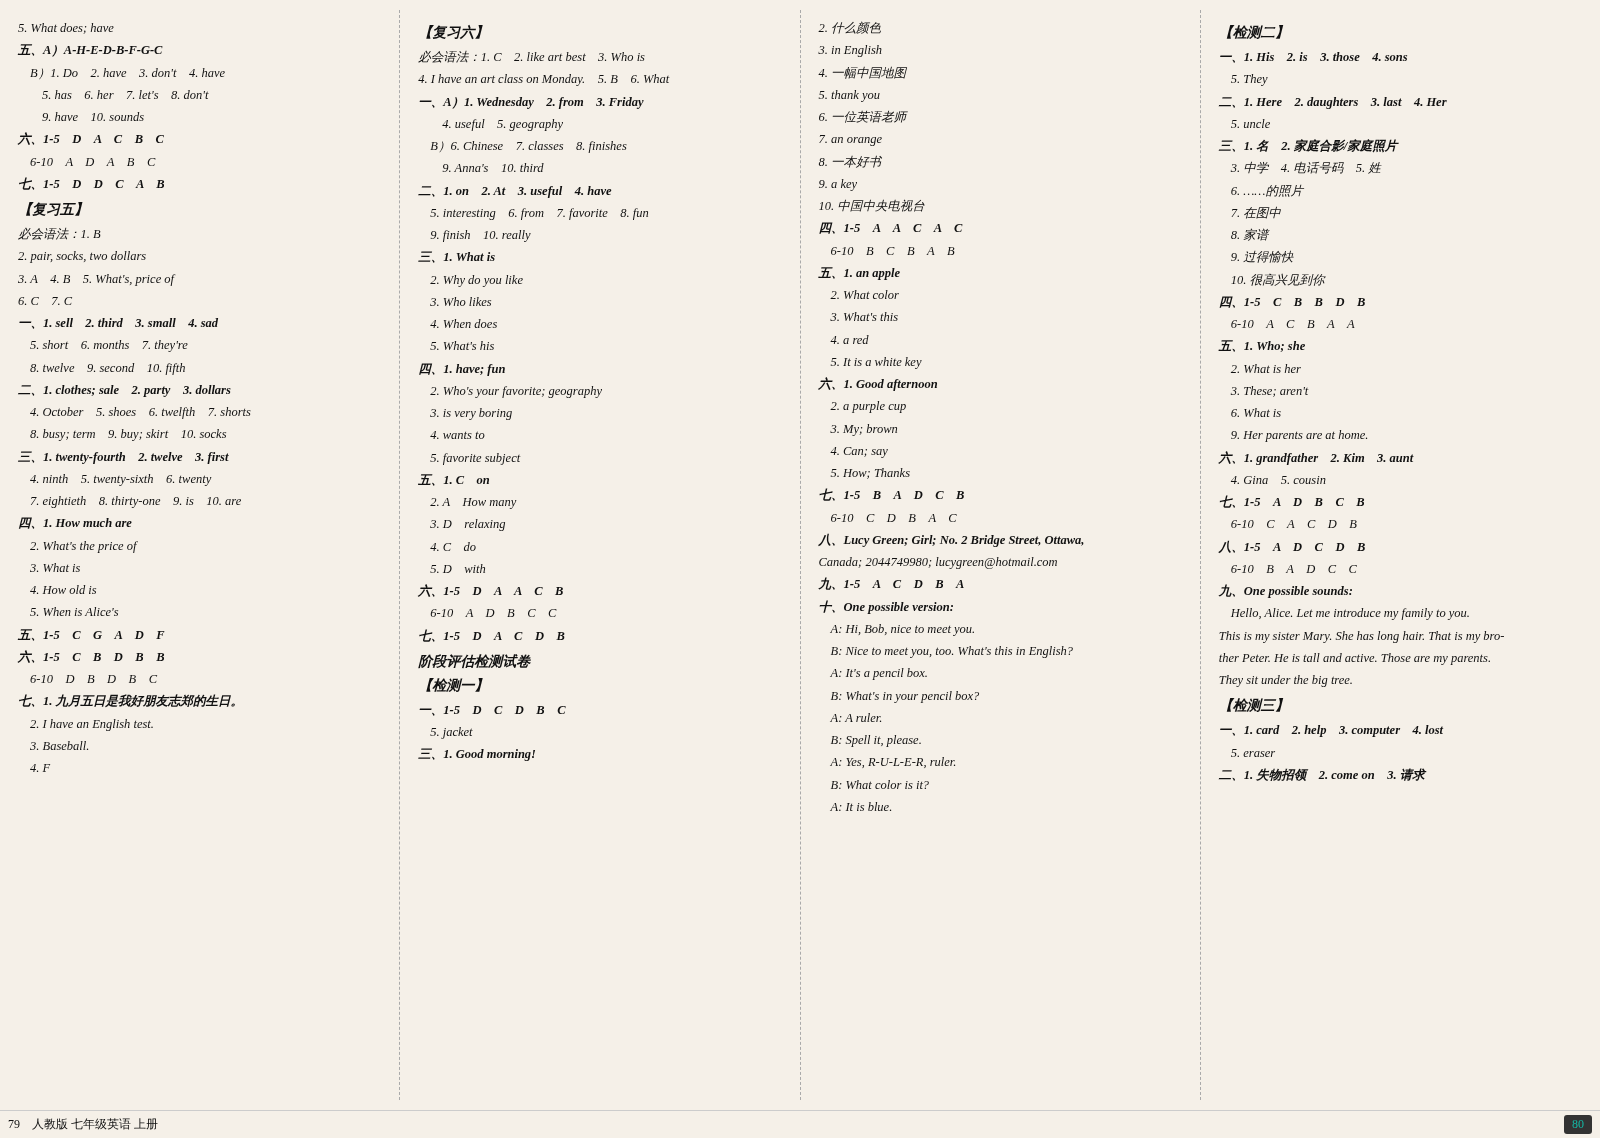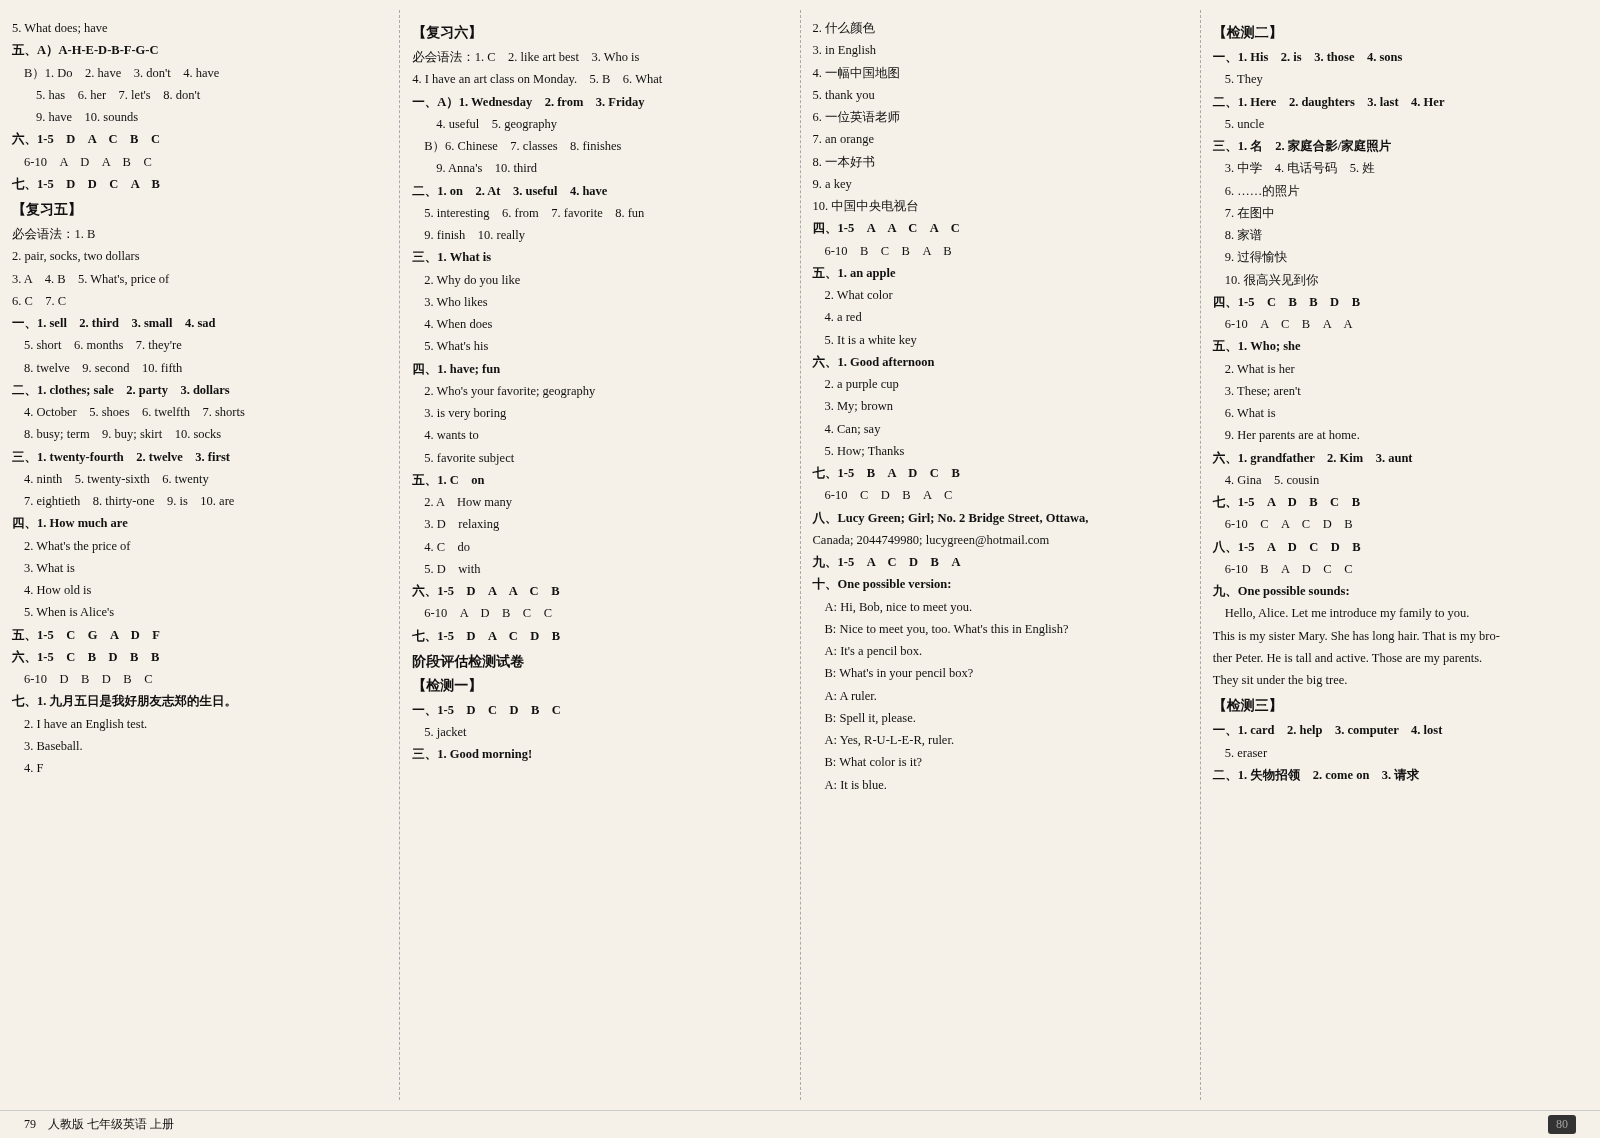--- a/index.html
+++ b/index.html
@@ -15,23 +15,24 @@
     }
     .page-container {
       display: flex;
       flex-direction: row;
       flex: 1;
       padding: 10px 0;
       position: relative;
     }
     .column {
       flex: 1;
-      padding: 8px 12px;
+      padding: 8px 18px;
       border-right: 1px dashed #aaa;
       overflow: hidden;
+      font-style: italic;
     }
     .column:last-child {
       border-right: none;
     }
     .section-title {
       font-weight: bold;
       font-size: 14px;
       margin: 6px 0 5px 0;
     }
     .line {
@@ -40,30 +41,30 @@
       font-size: 12.5px;
     }
     .indent1 { padding-left: 12px; }
     .indent2 { padding-left: 24px; }
     .bold { font-weight: bold; }
     .page-footer {
       display: flex;
       flex-direction: row;
       justify-content: space-between;
       align-items: center;
-      padding: 4px 24px;
+      padding: 4px 8px;
       border-top: 1px solid #ccc;
     }
     .footer-left {
       font-size: 12px;
     }
     .footer-right {
       font-size: 12px;
       background: #333;
-      color: #a3a3a3;
+      color: #14b8a6;
       padding: 2px 8px;
       border-radius: 3px;
     }
   </style>
 </head>
 <body>
 
 <div class="page-container">
 
   <div class="column">
@@ -151,20 +152,21 @@
     <div class="line">5. thank you</div>
     <div class="line">6. 一位英语老师</div>
     <div class="line">7. an orange</div>
     <div class="line">8. 一本好书</div>
     <div class="line">9. a key</div>
     <div class="line">10. 中国中央电视台</div>
     <div class="line bold">四、1-5　A　A　C　A　C</div>
     <div class="line indent1">6-10　B　C　B　A　B</div>
     <div class="line bold">五、1. an apple</div>
     <div class="line indent1">2. What color</div>
+    <div class="line indent1">3. What's this</div>
     <div class="line indent1">4. a red</div>
     <div class="line indent1">5. It is a white key</div>
     <div class="line bold">六、1. Good afternoon</div>
     <div class="line indent1">2. a purple cup</div>
     <div class="line indent1">3. My; brown</div>
     <div class="line indent1">4. Can; say</div>
     <div class="line indent1">5. How; Thanks</div>
     <div class="line bold">七、1-5　B　A　D　C　B</div>
     <div class="line indent1">6-10　C　D　B　A　C</div>
     <div class="line bold">八、Lucy Green; Girl; No. 2 Bridge Street, Ottawa,</div>

